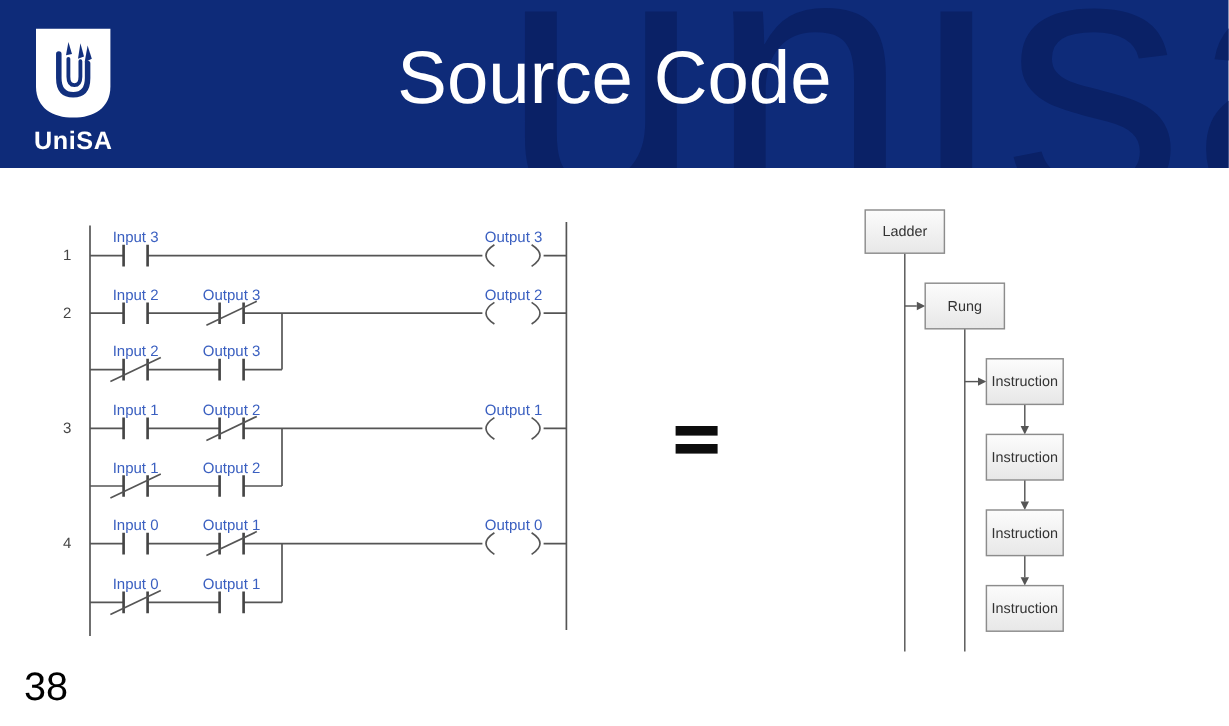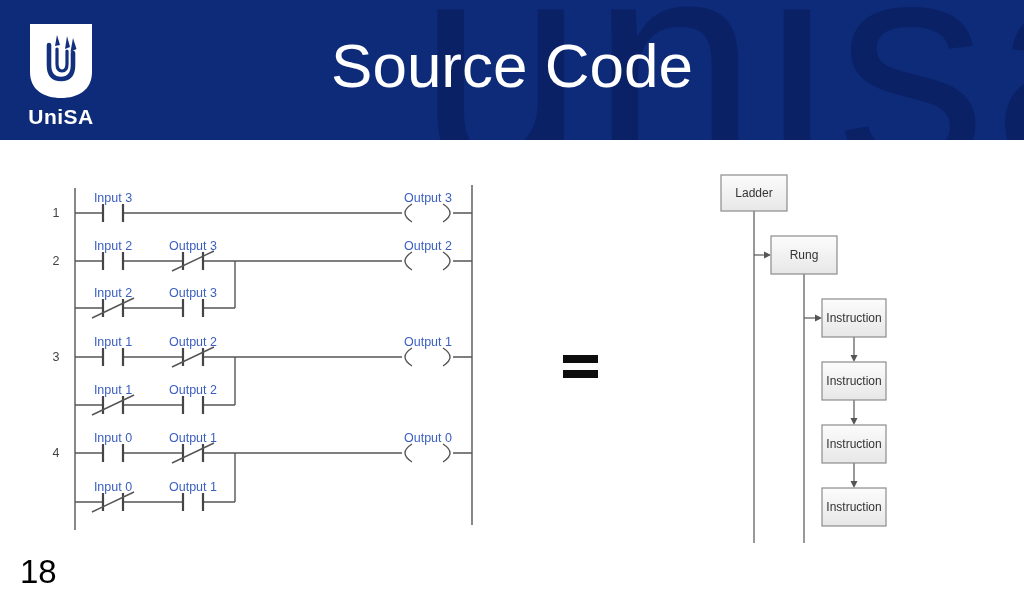--- a/index.html
+++ b/index.html
@@ -203,15 +203,15 @@
     <g>
       <rect class="tree-box" x="122" y="260" width="64" height="38"></rect>
       <text class="tree-text" x="154" y="283">Instruction</text>
     </g>
     <g>
       <rect class="tree-box" x="122" y="323" width="64" height="38"></rect>
       <text class="tree-text" x="154" y="346">Instruction</text>
     </g>
   </svg>
 
-  <div class="page-number">18</div>
+  <div class="page-number">38</div>
 
 </div>
 
 </body></html>

